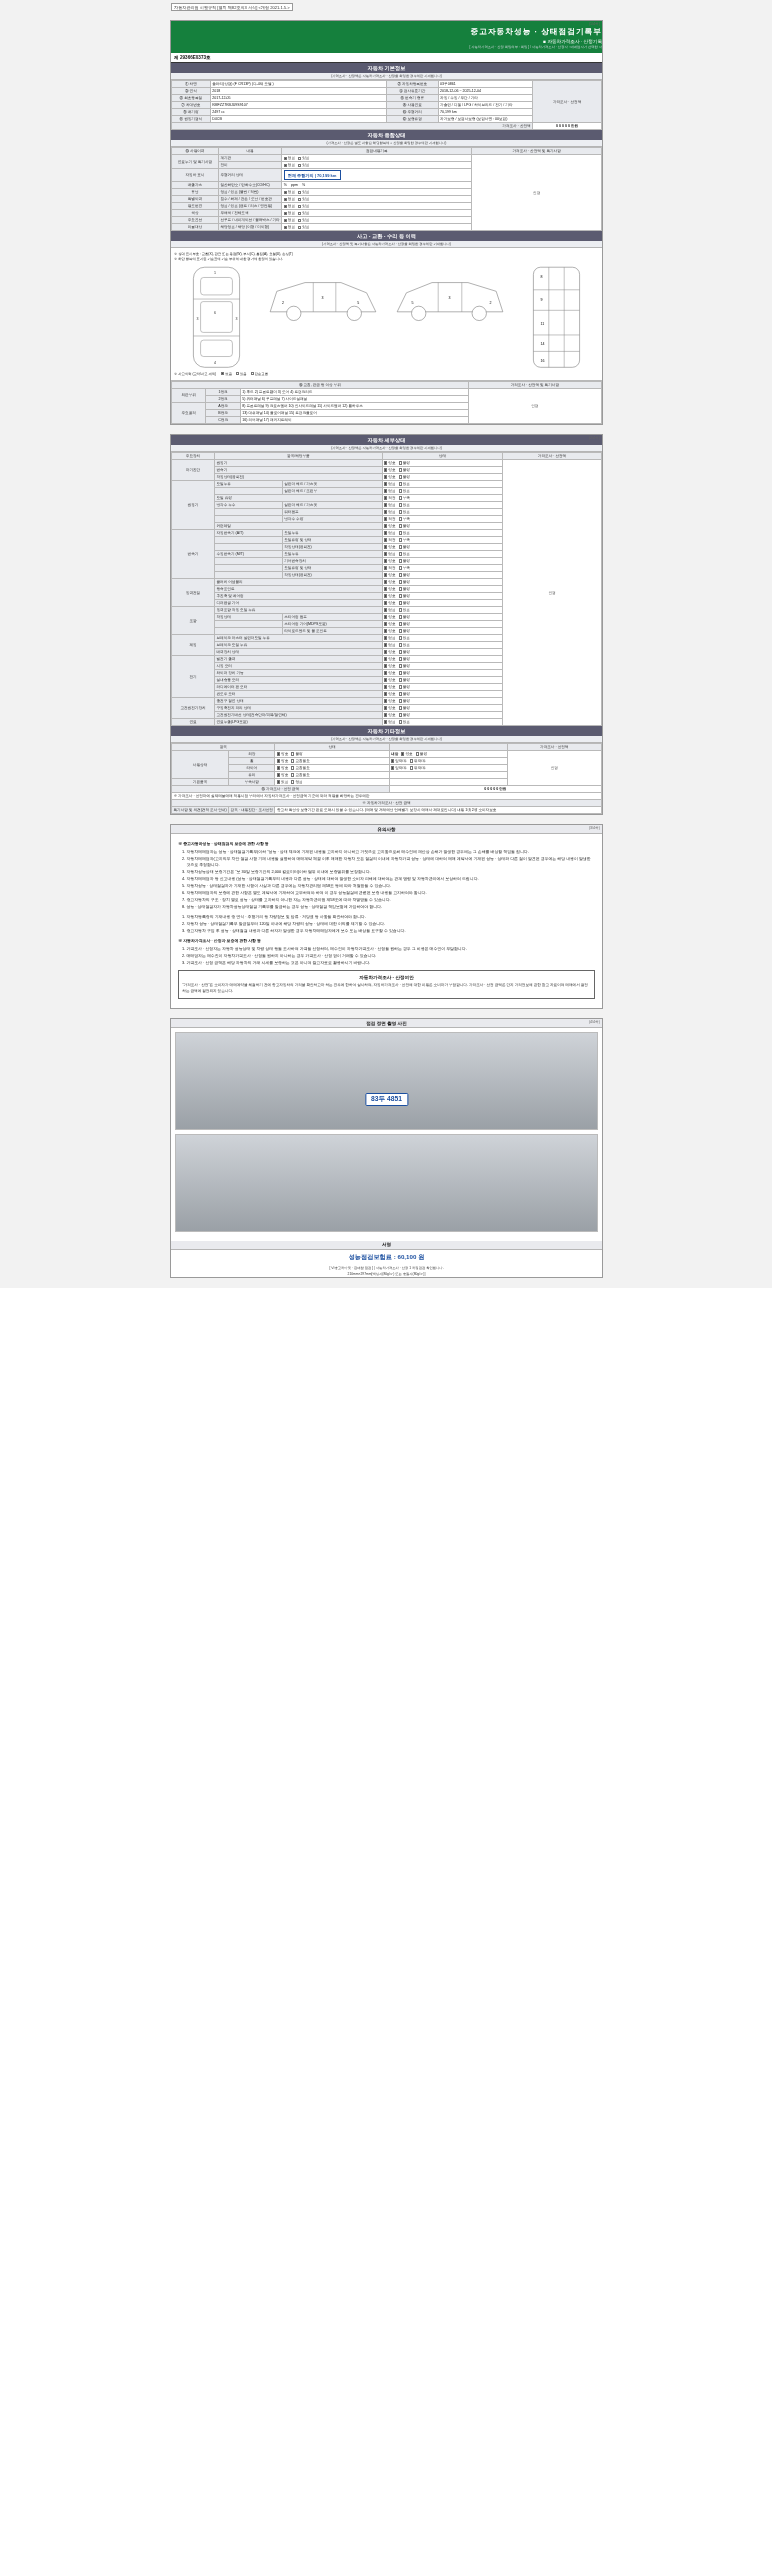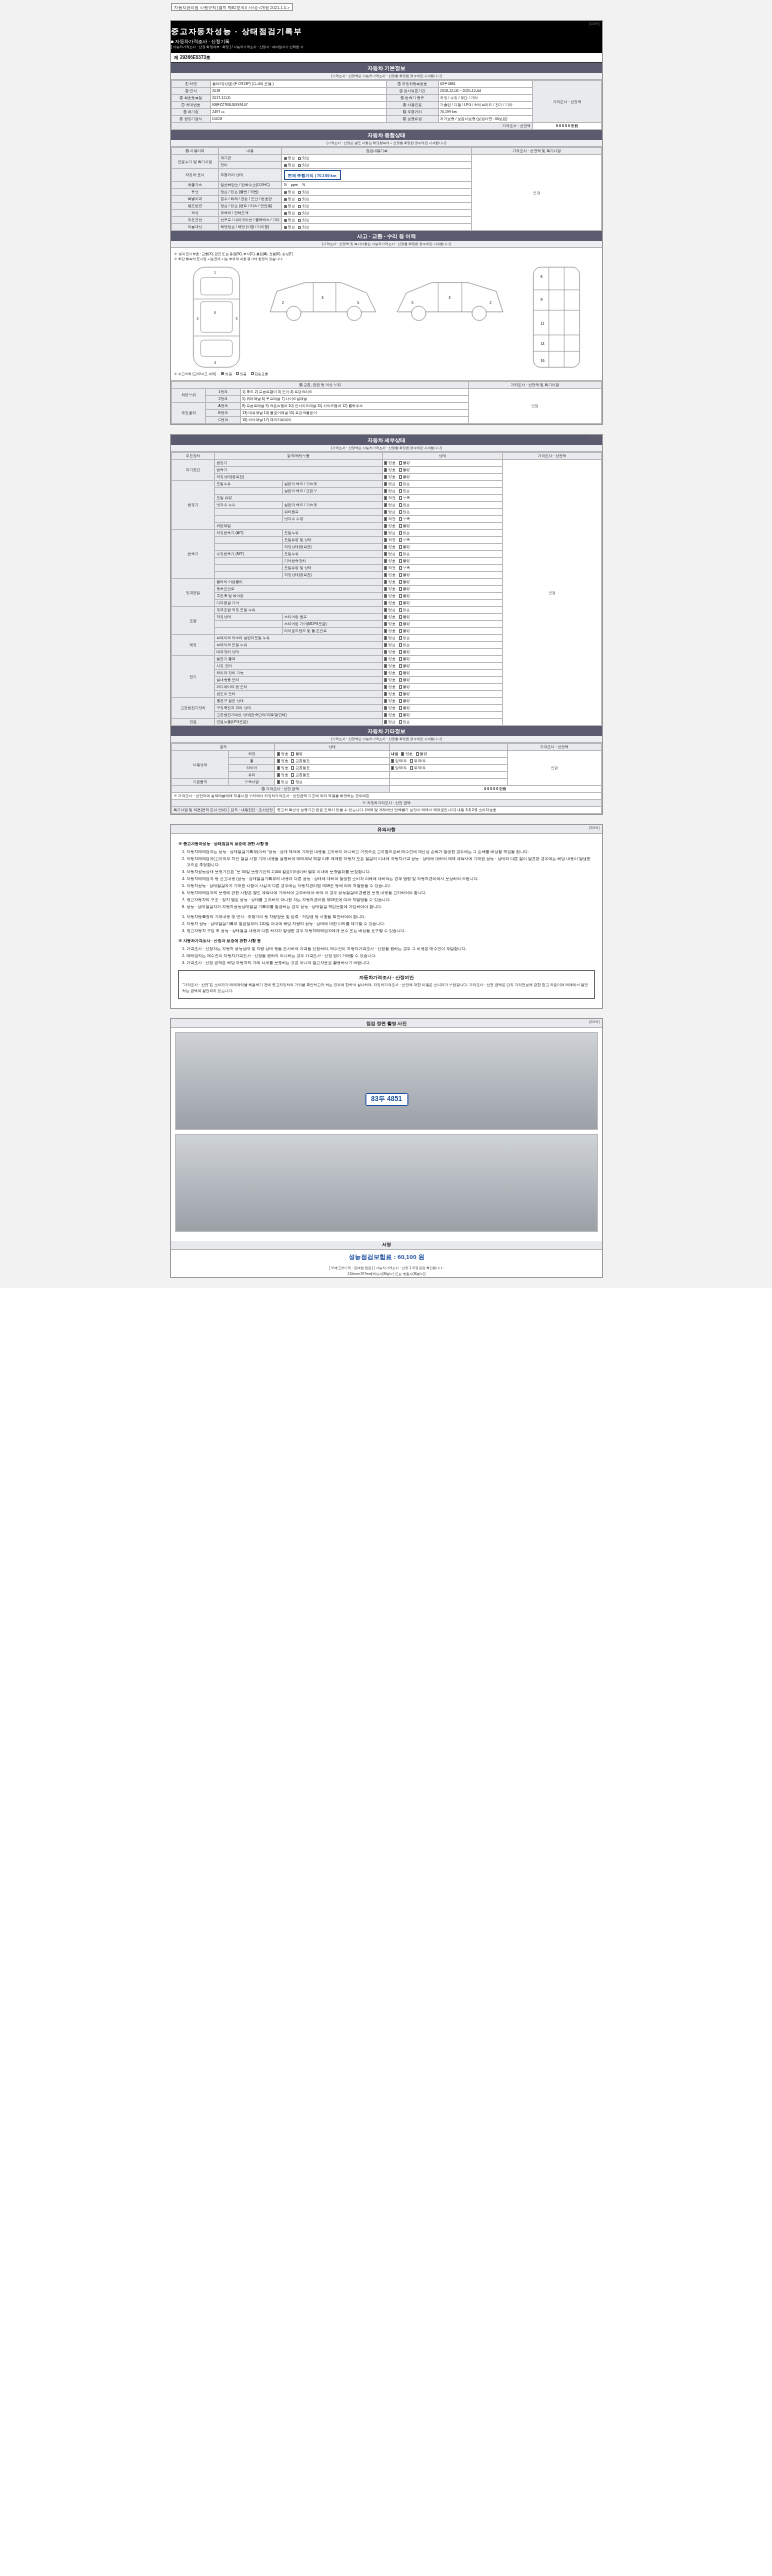--- a/index.html
+++ b/index.html
@@ -31,23 +31,23 @@
     display:inline-block;
     padding:0.5px 2.1px;
     margin:3.1px 0 0 171px;
   }
   .corner {
     position:absolute; right:2.1px; top:1px;
     font-size:3.6px; color:#666;
   }
   
   .titlebar {
-    background:#000000;
+    background:#15803d;
     color:#fff;
-    text-align:left;
+    text-align:right;
     padding:5.2px 0 4.1px 0;
   }
   .titlebar .t1 { font-size:7.7px; font-weight:bold; letter-spacing:1px; }
   .titlebar .t2 { font-size:4.6px; margin-top:2.1px; }
   .titlebar .t3 { font-size:3.3px; margin-top:1.5px; color:#d8d8e4; }
   .docno {
     padding:2.1px 3.1px;
     font-size:4.6px;
     font-weight:bold;
     border-bottom:0.5px solid #333;

